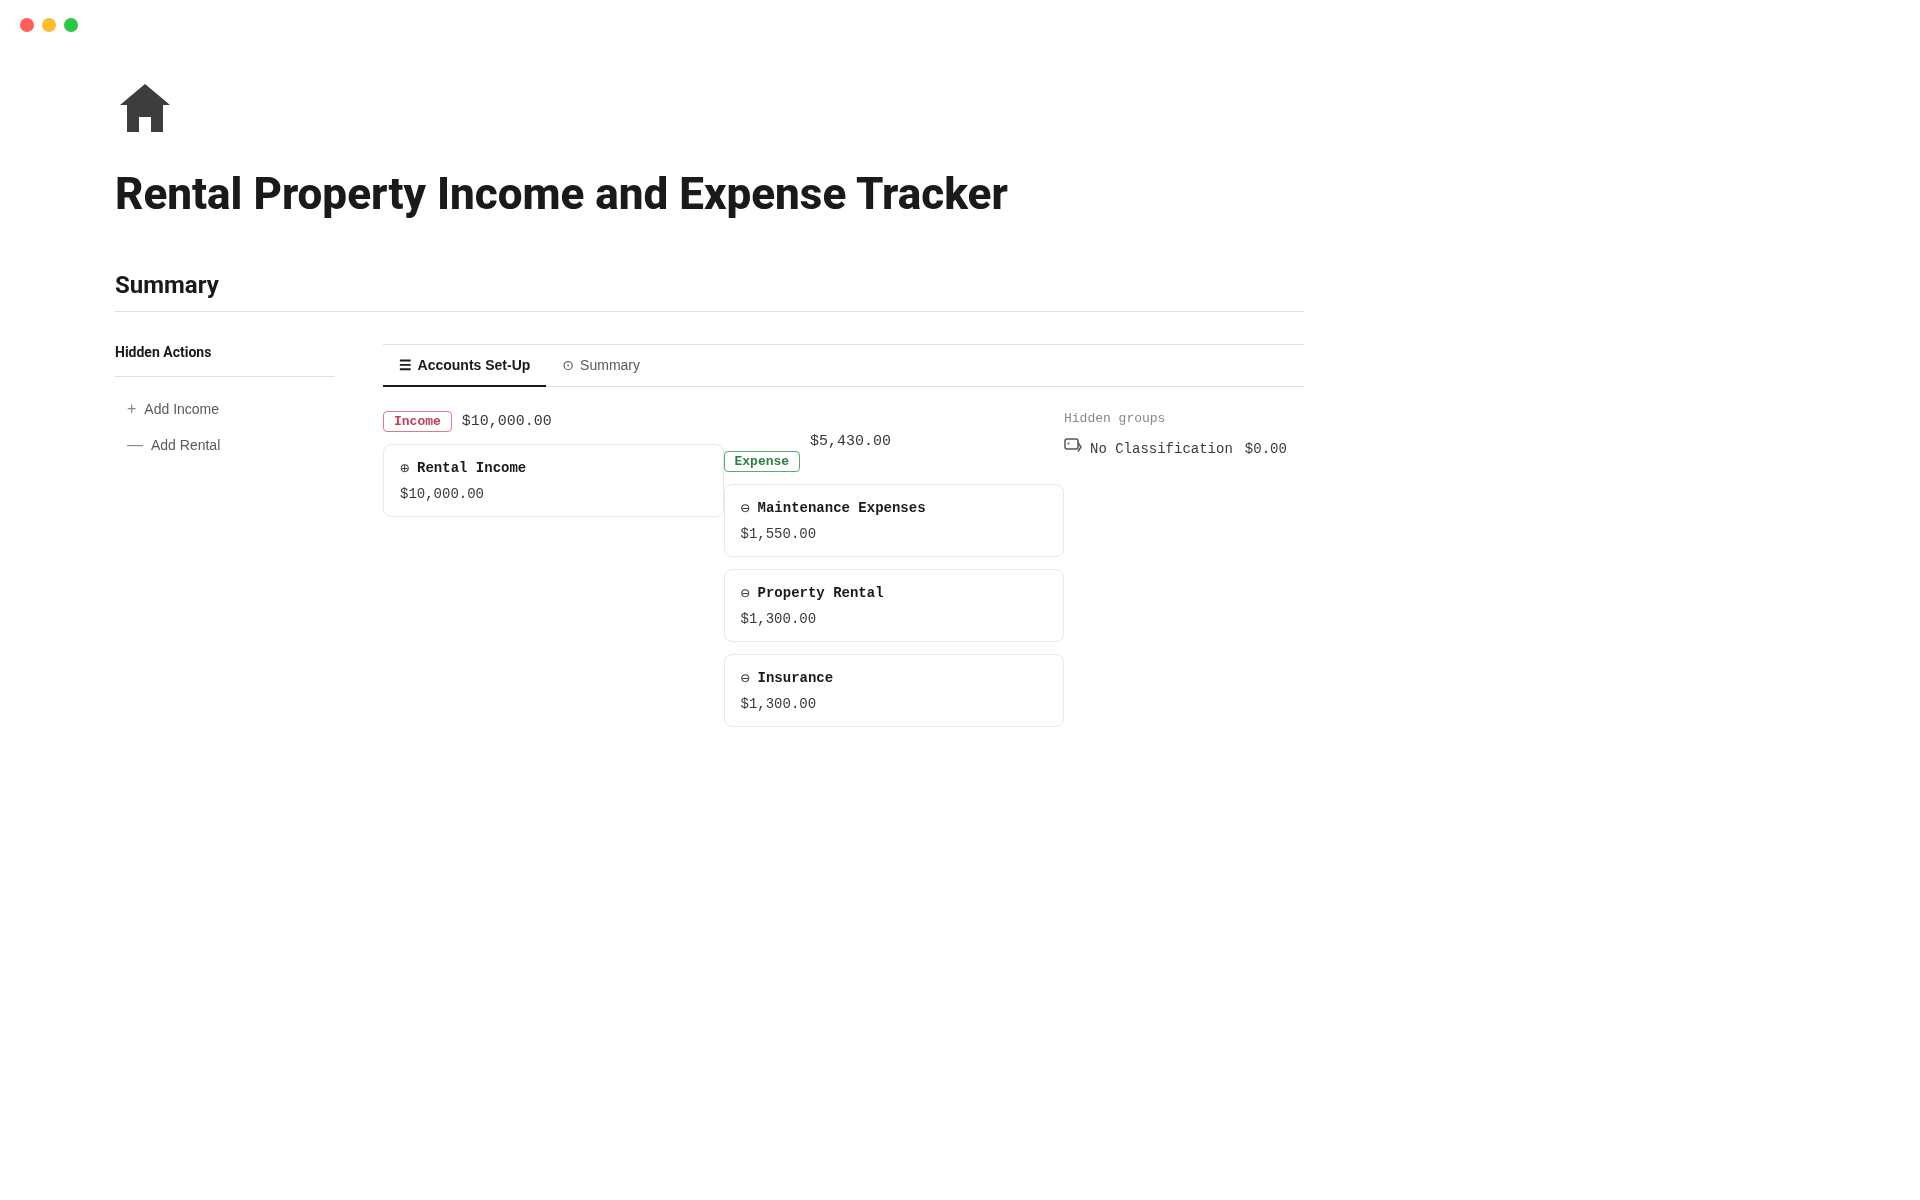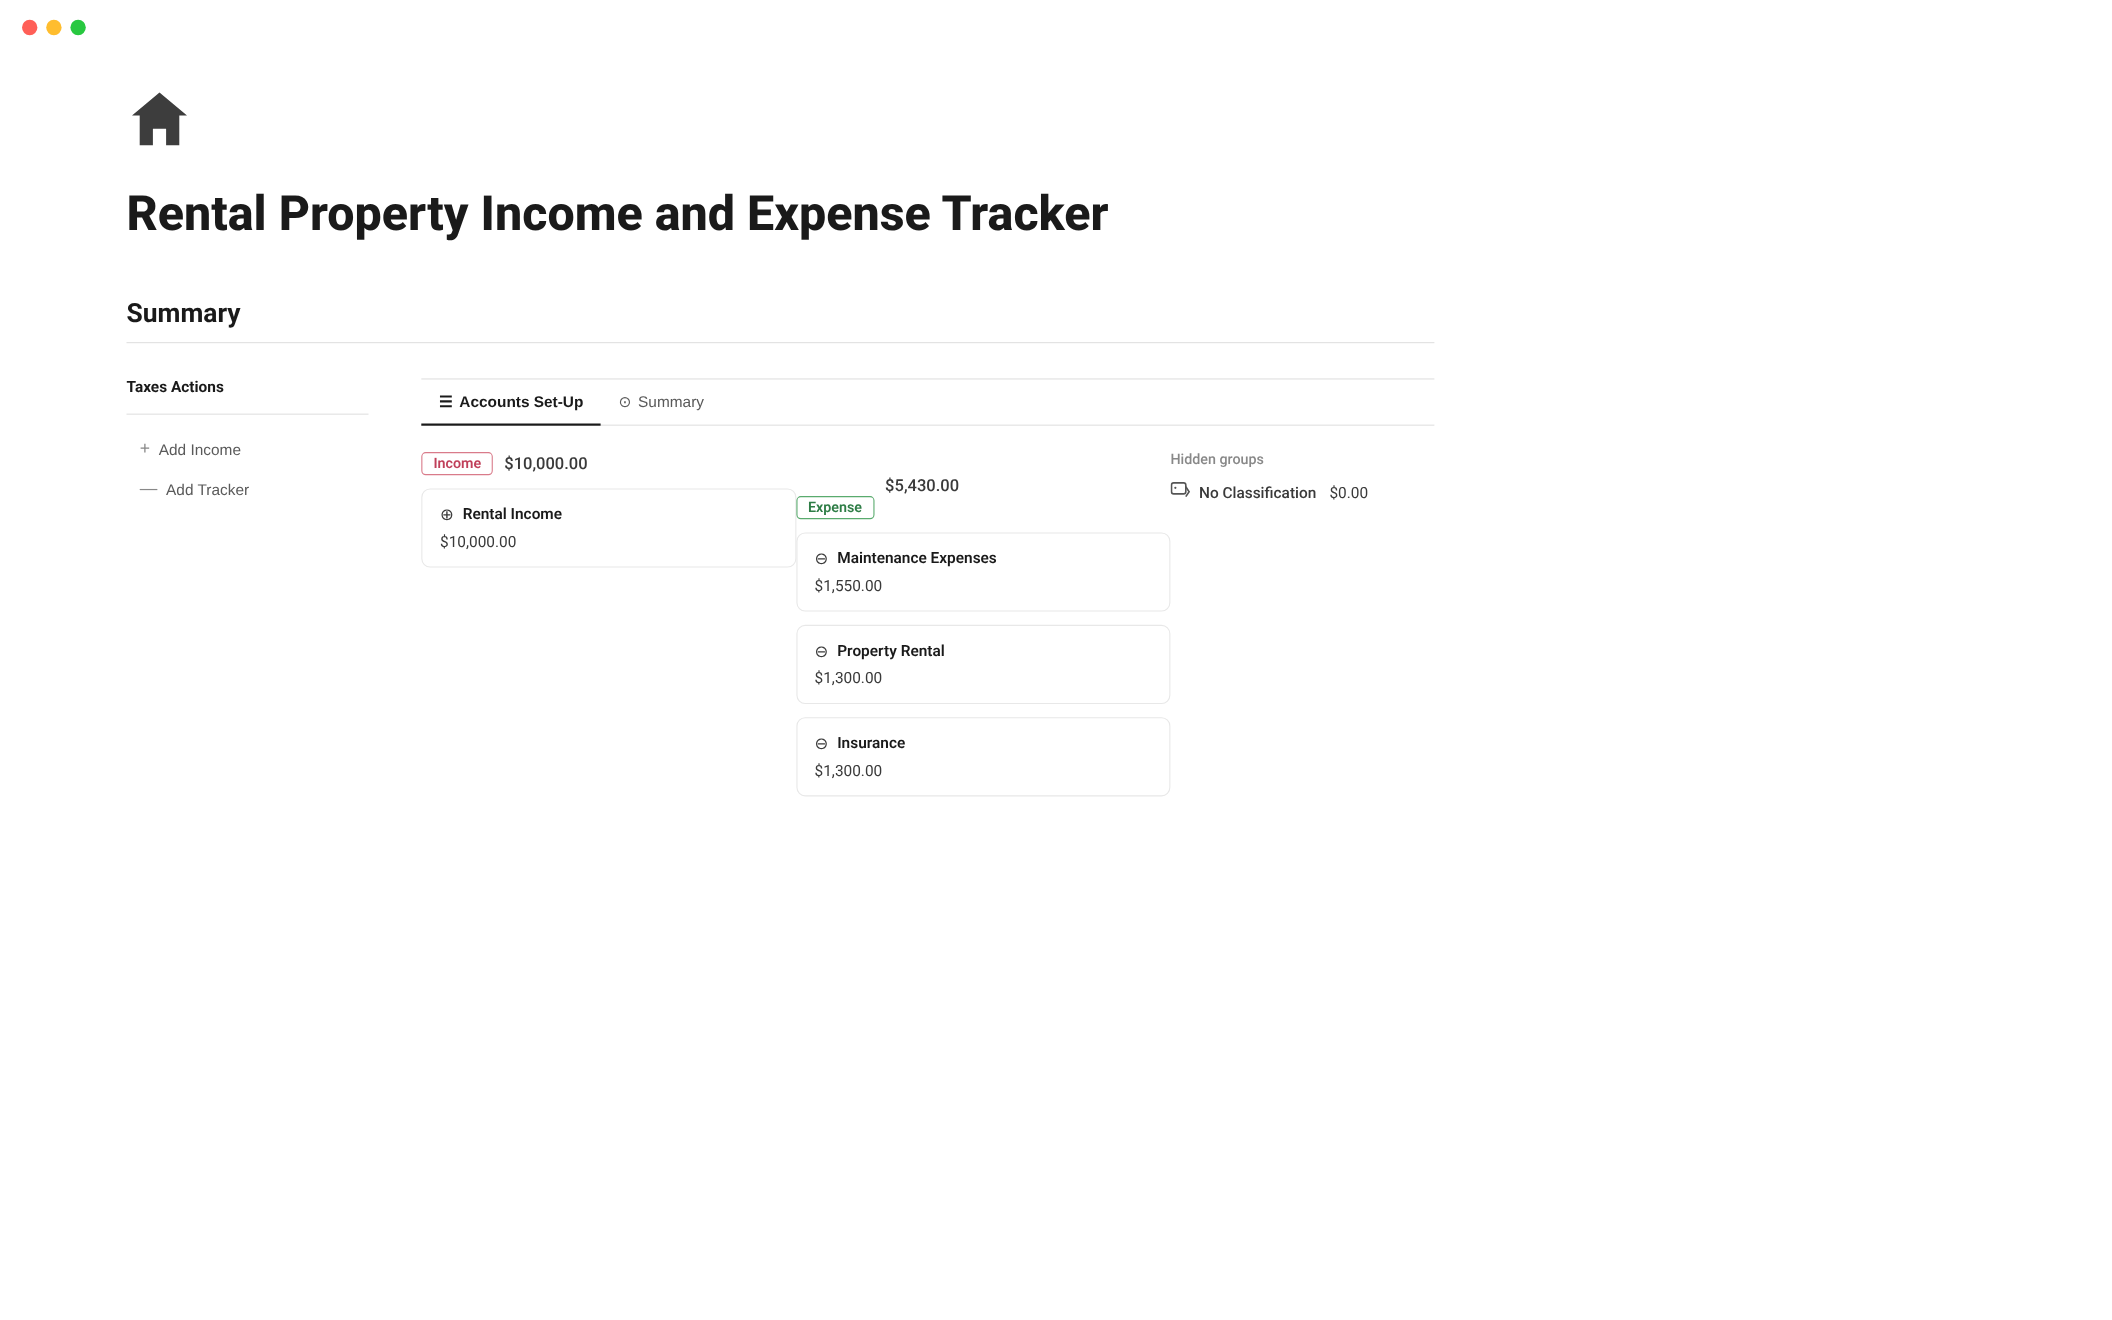--- a/index.html
+++ b/index.html
@@ -158,20 +158,21 @@
       font-weight: 600;
     }
     .tab-icon {
       font-size: 14px;
     }
 
     
     .overview-grid {
       display: flex;
       align-items: flex-start;
+      font-family: Liberation Mono, monospace;
     }
 
     
     .overview-col {
       flex: 1;
     }
 
     
     .category-header {
       display: flex;
@@ -280,29 +281,29 @@
   </div>
 
   <h1 class="page-title">Rental Property Income and Expense Tracker</h1>
 
   <h2 class="section-title">Summary</h2>
   <hr class="section-divider">
 
   <div class="layout-row">
 
     <div class="sidebar">
-      <div class="sidebar-title">Taxes Actions</div>
+      <div class="sidebar-title">Hidden Actions</div>
       <hr class="sidebar-divider">
       <button class="quick-action-btn">
         <span class="btn-icon">+</span>
         <span>Add Income</span>
       </button>
       <button class="quick-action-btn">
         <span class="btn-icon">—</span>
-        <span>Add Tracker</span>
+        <span>Add Rental</span>
       </button>
     </div>
 
     <div class="main-panel">
       <hr class="panel-divider">
 
       <div class="tabs">
         <button class="tab active">
           <span class="tab-icon">☰</span>
           <span>Accounts Set-Up</span>

